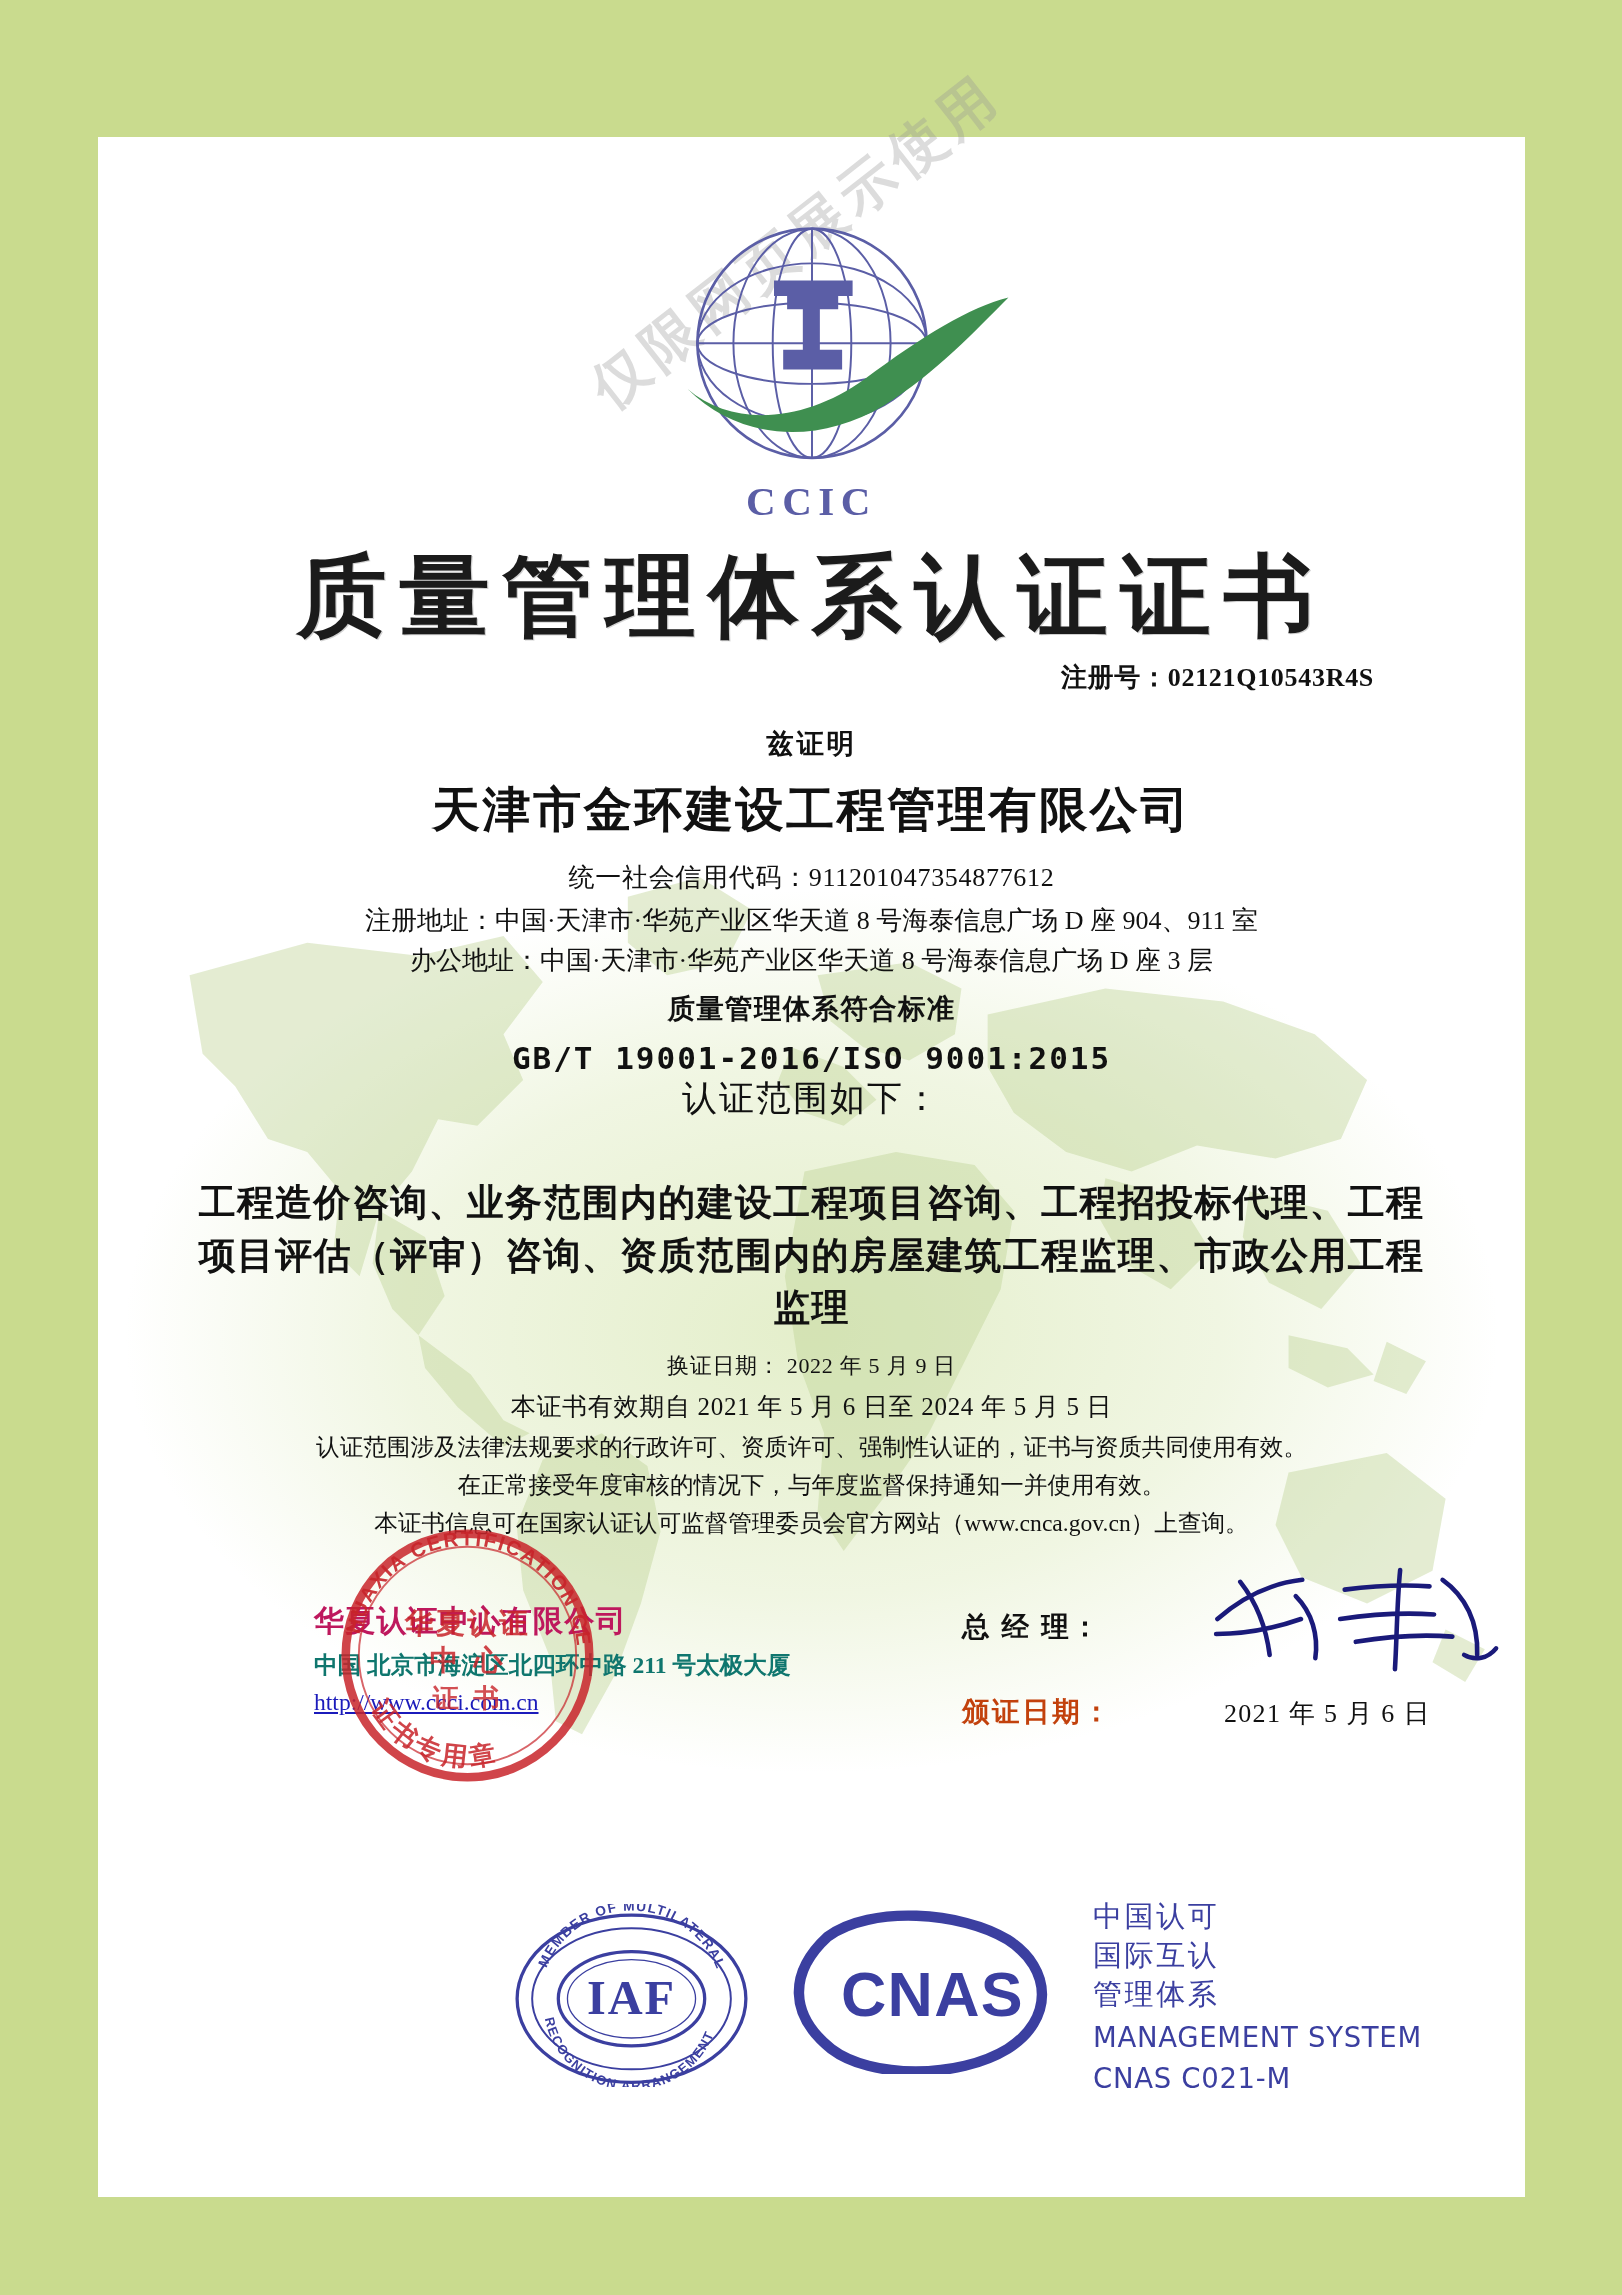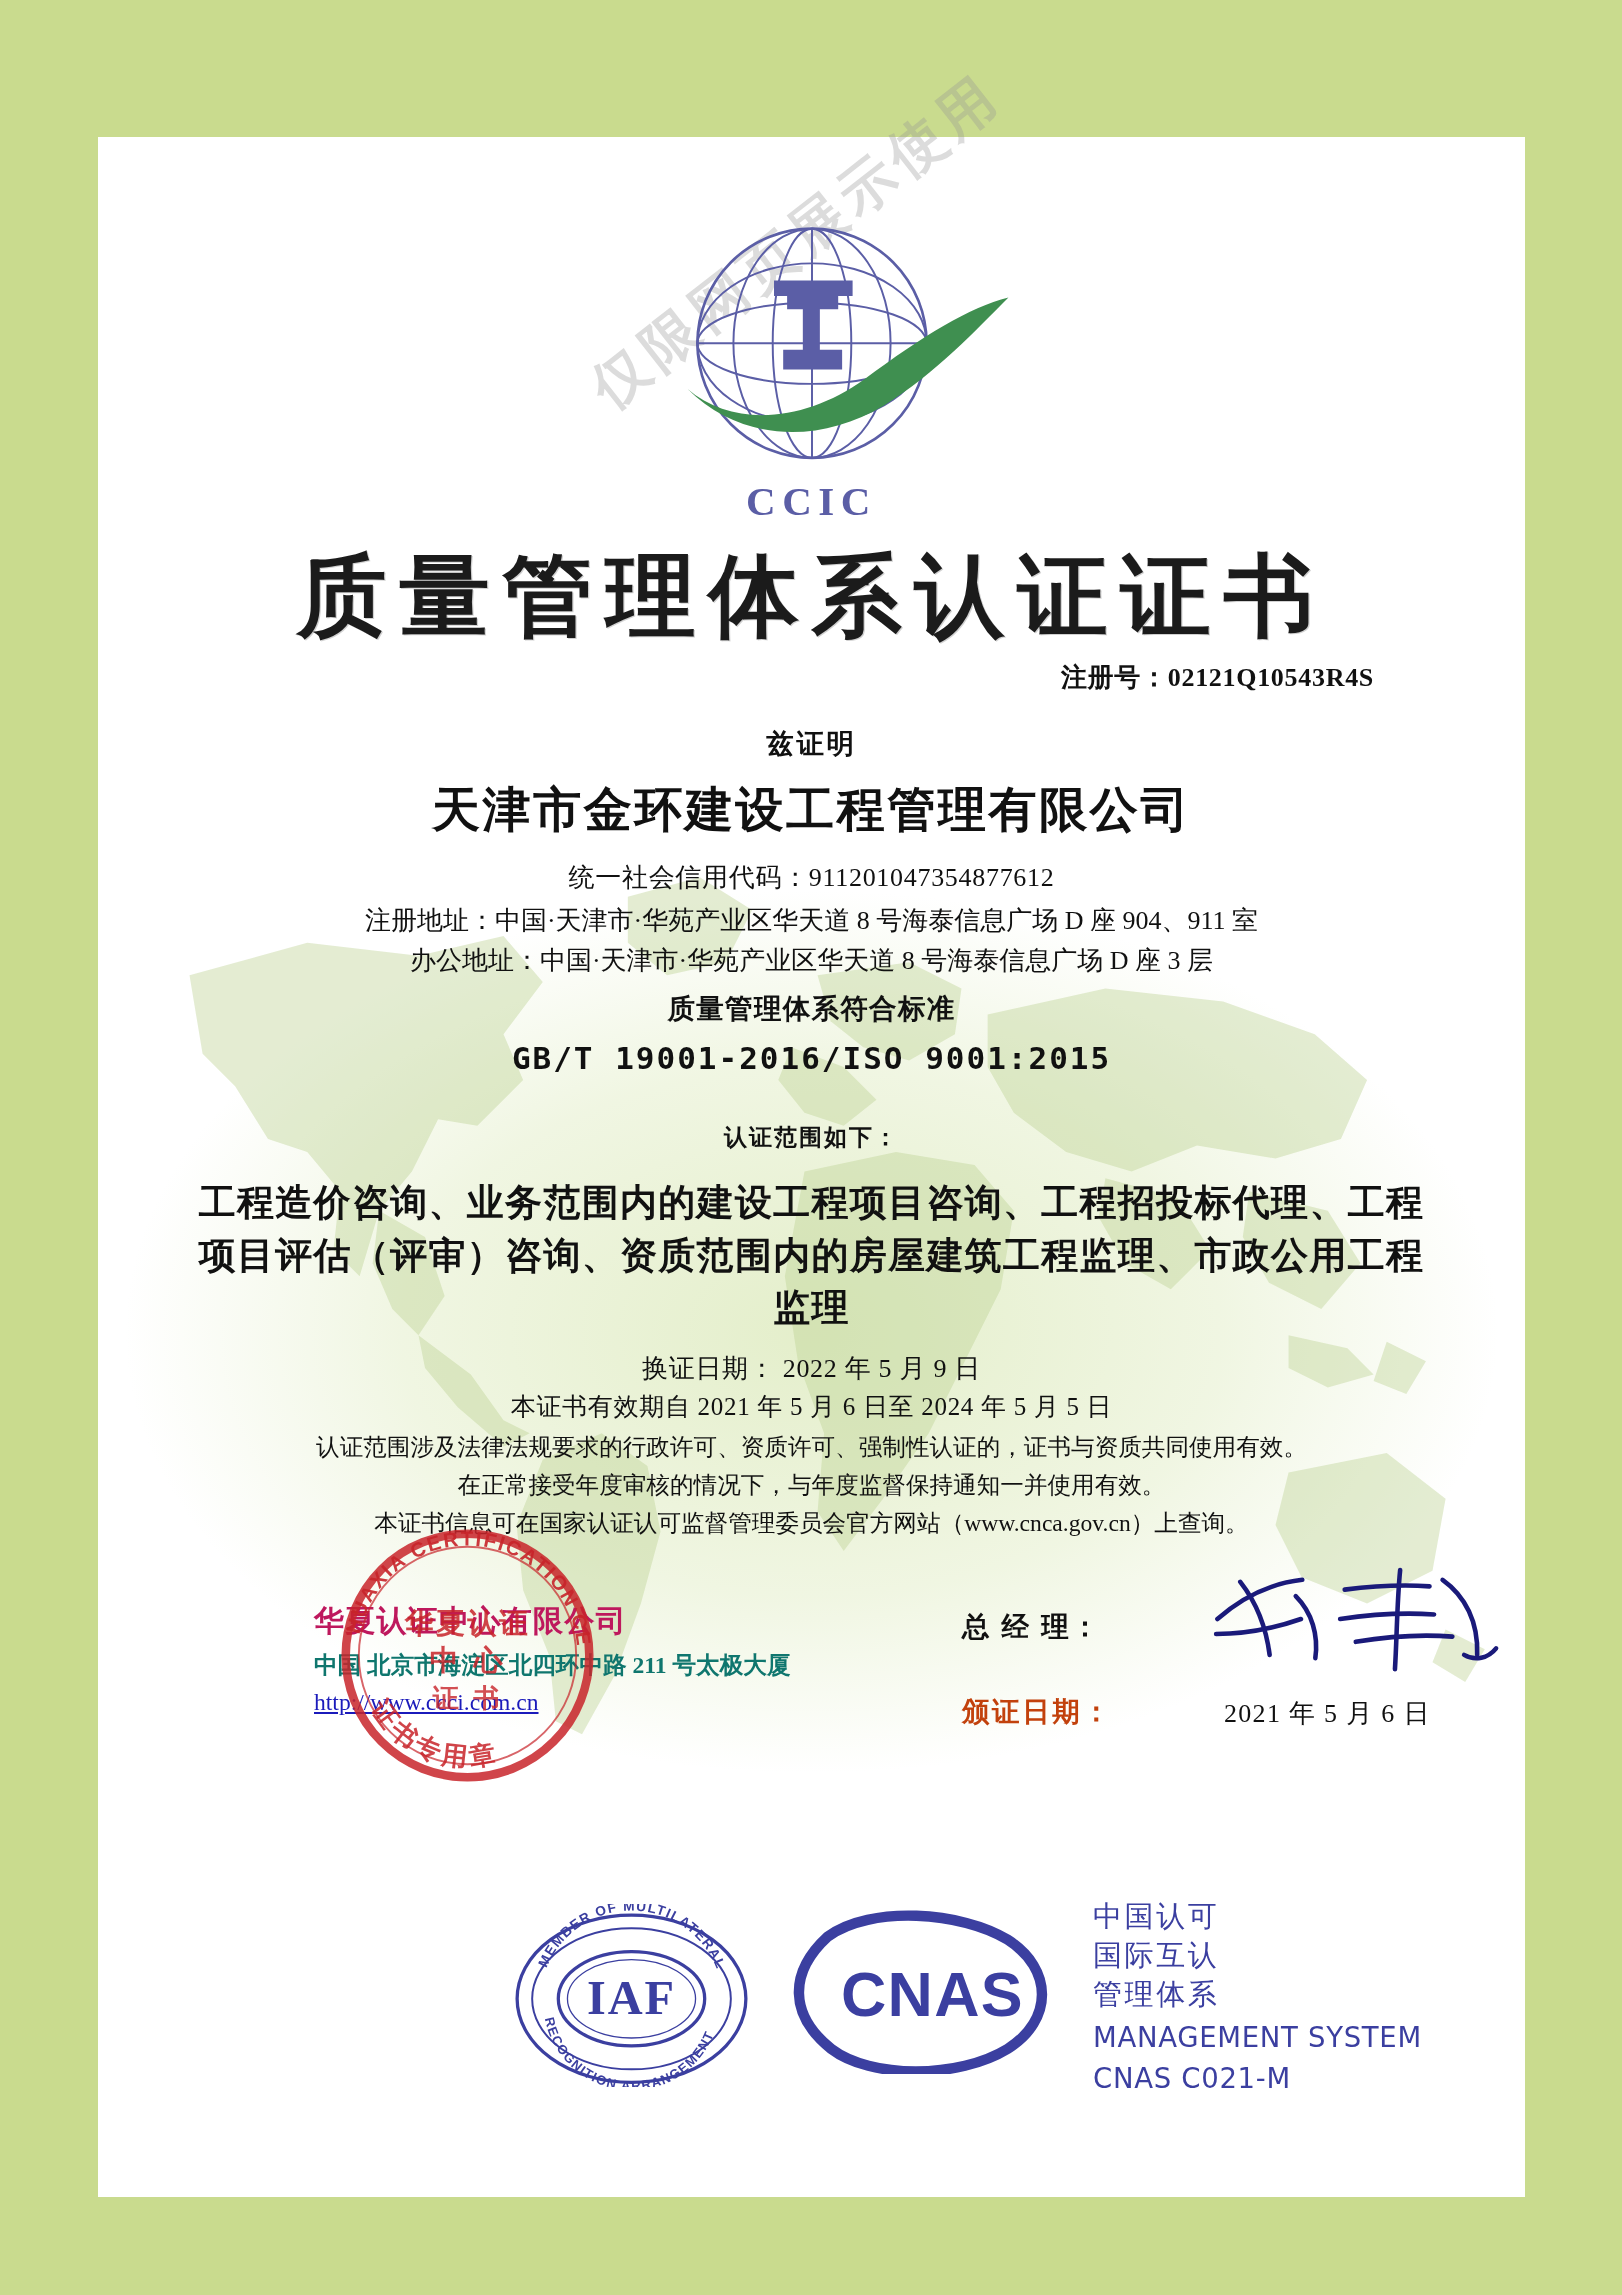--- a/index.html
+++ b/index.html
@@ -155,40 +155,40 @@
   }
   .standard {
     top: 903px;
     font-size: 31px;
     font-weight: 700;
     letter-spacing: 2px;
     font-family: "DejaVu Sans Mono", monospace;
   }
 
   .scope-head {
-    top: 985px;
-    font-size: 23px;
-    font-weight: 700;
+    top: 938px;
+    font-size: 35px;
+    font-weight: 400;
     letter-spacing: 2px;
   }
 
   .scope-body {
     position: absolute;
     left: 98px; right: 98px;
     top: 1040px;
     text-align: center;
     font-size: 37px;
     font-weight: 700;
     line-height: 1.42;
     letter-spacing: 1.3px;
     color: #111;
     font-family: "DejaVu Sans", sans-serif;
   }
 
-  .renew-date { top: 1214px; font-size: 26px; letter-spacing: 0.7px; }
+  .renew-date { top: 1214px; font-size: 22px; letter-spacing: 0.7px; }
   .valid { top: 1253px; font-size: 25px; letter-spacing: 0.7px; }
 
   .note {
     position: absolute;
     left: 79px; right: 79px;
     text-align: center;
     font-size: 23.6px;
     color: #111;
     letter-spacing: 0px;
   }

